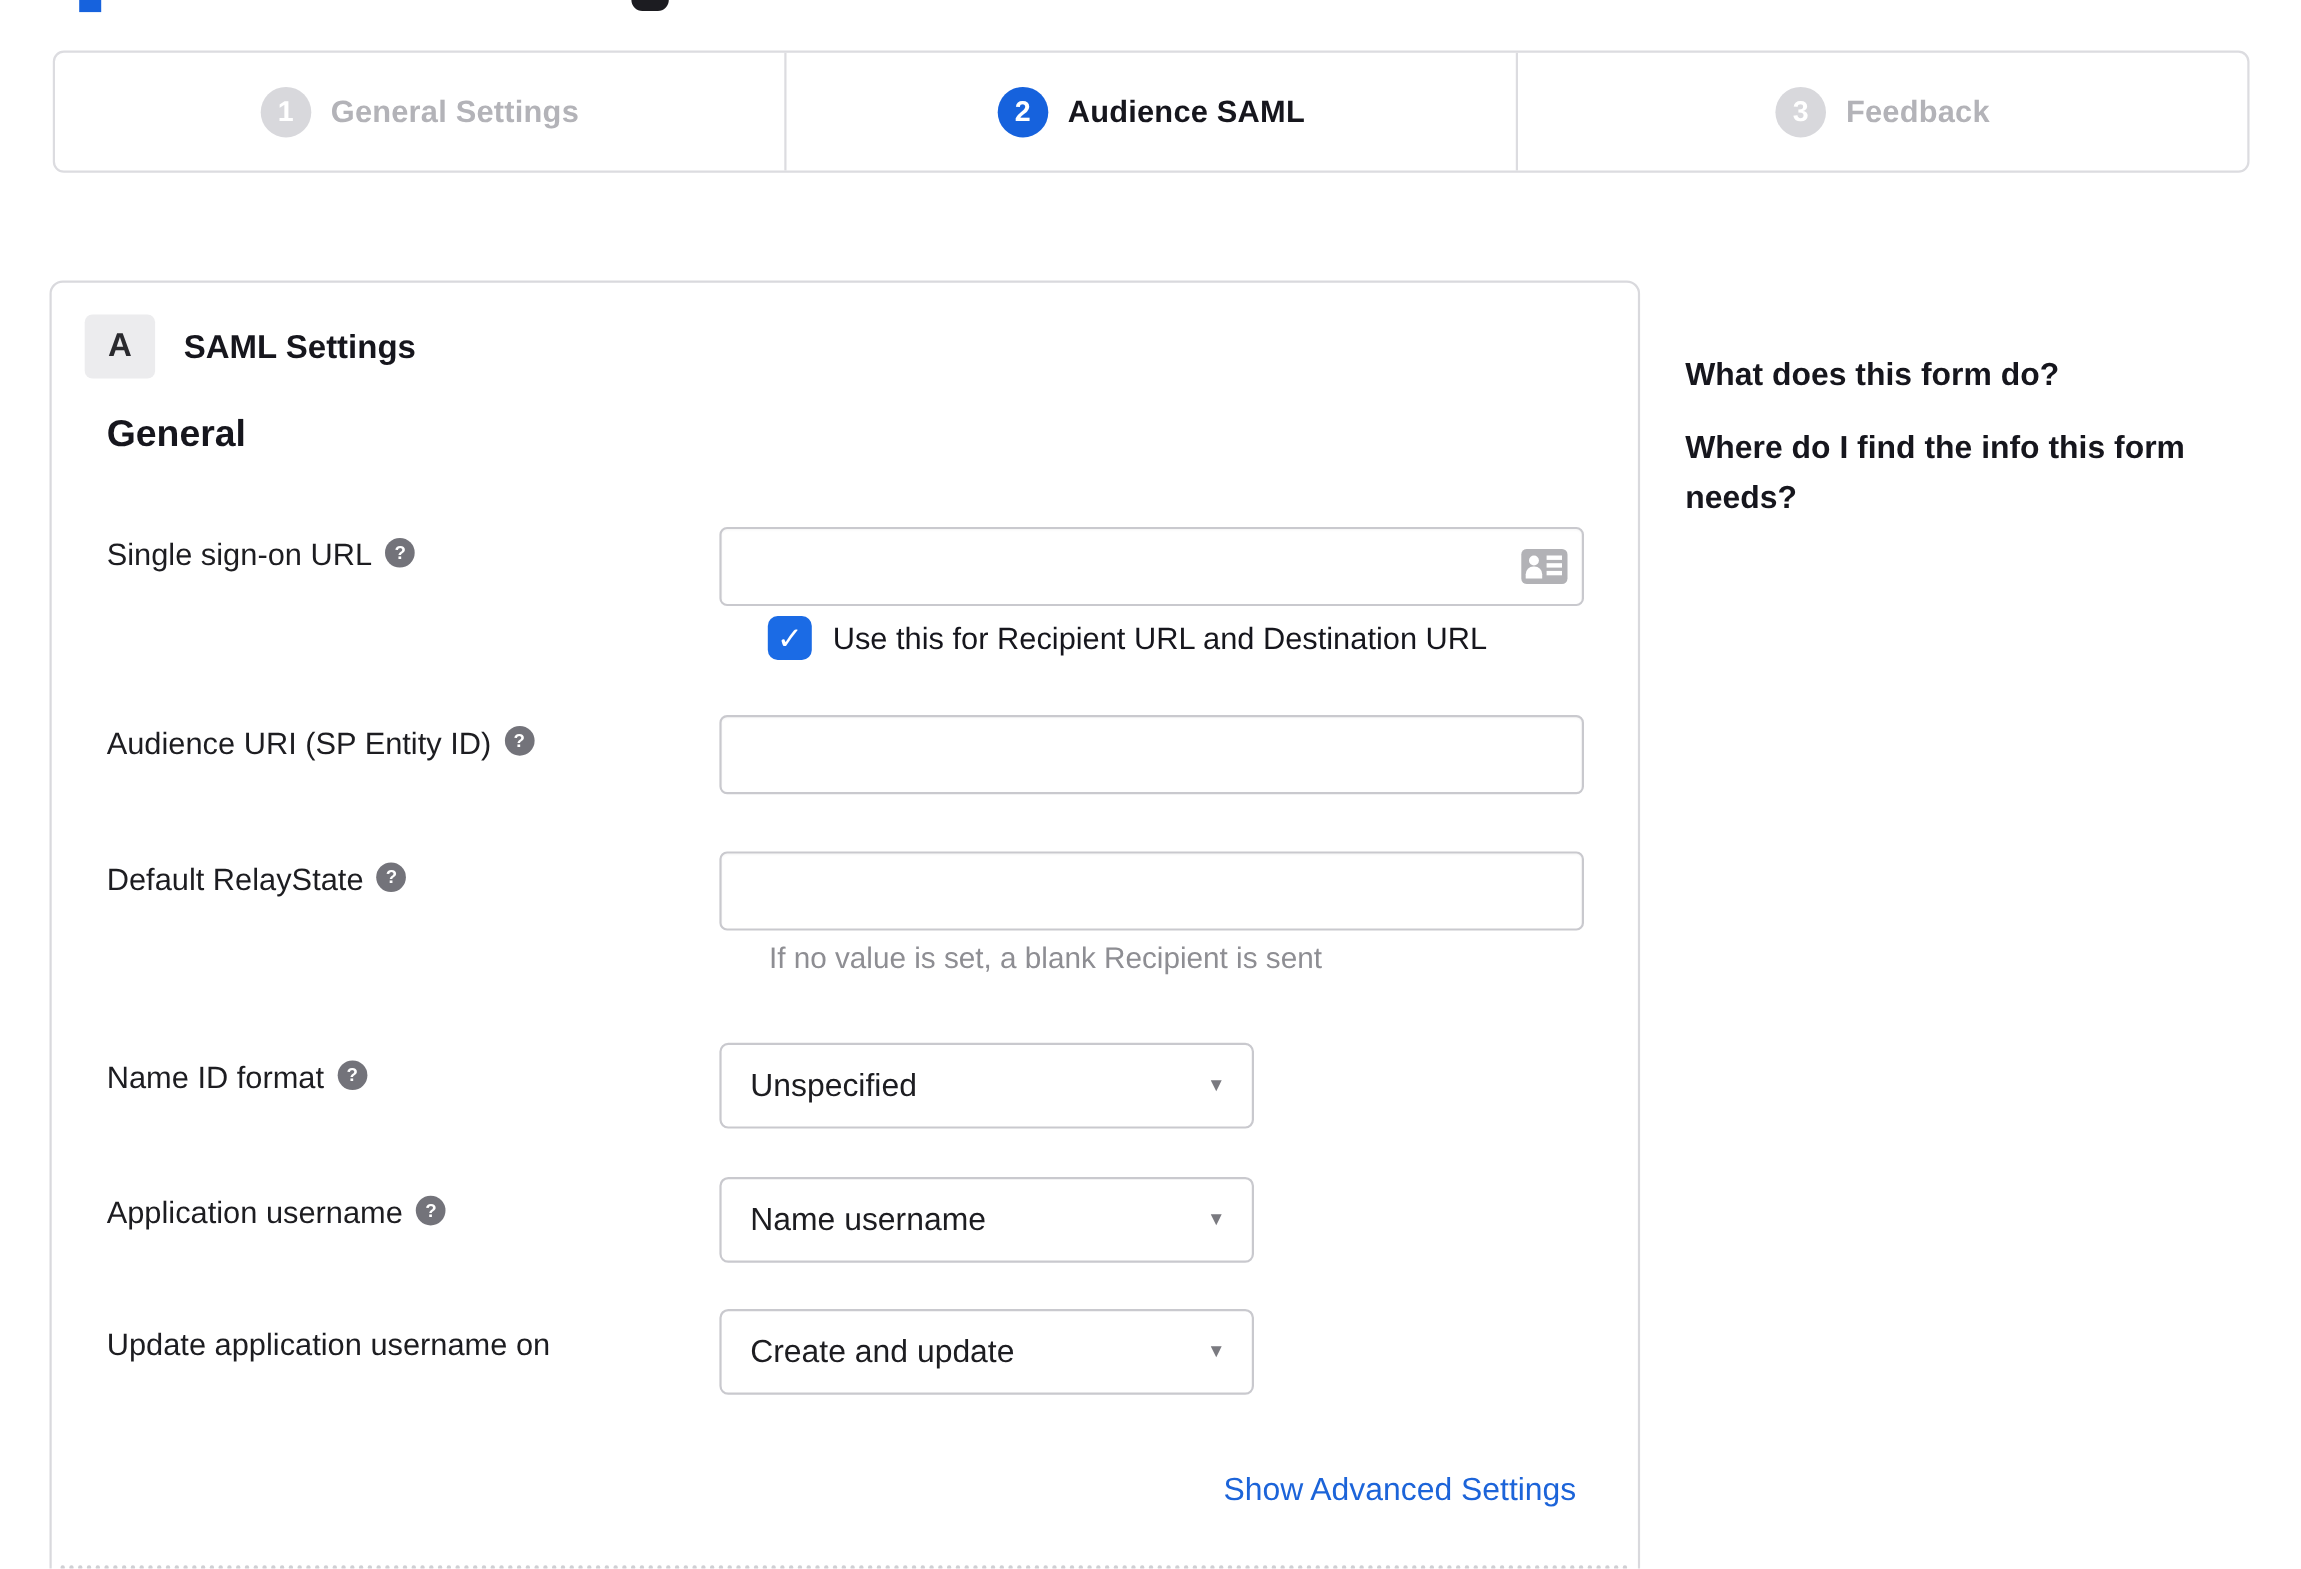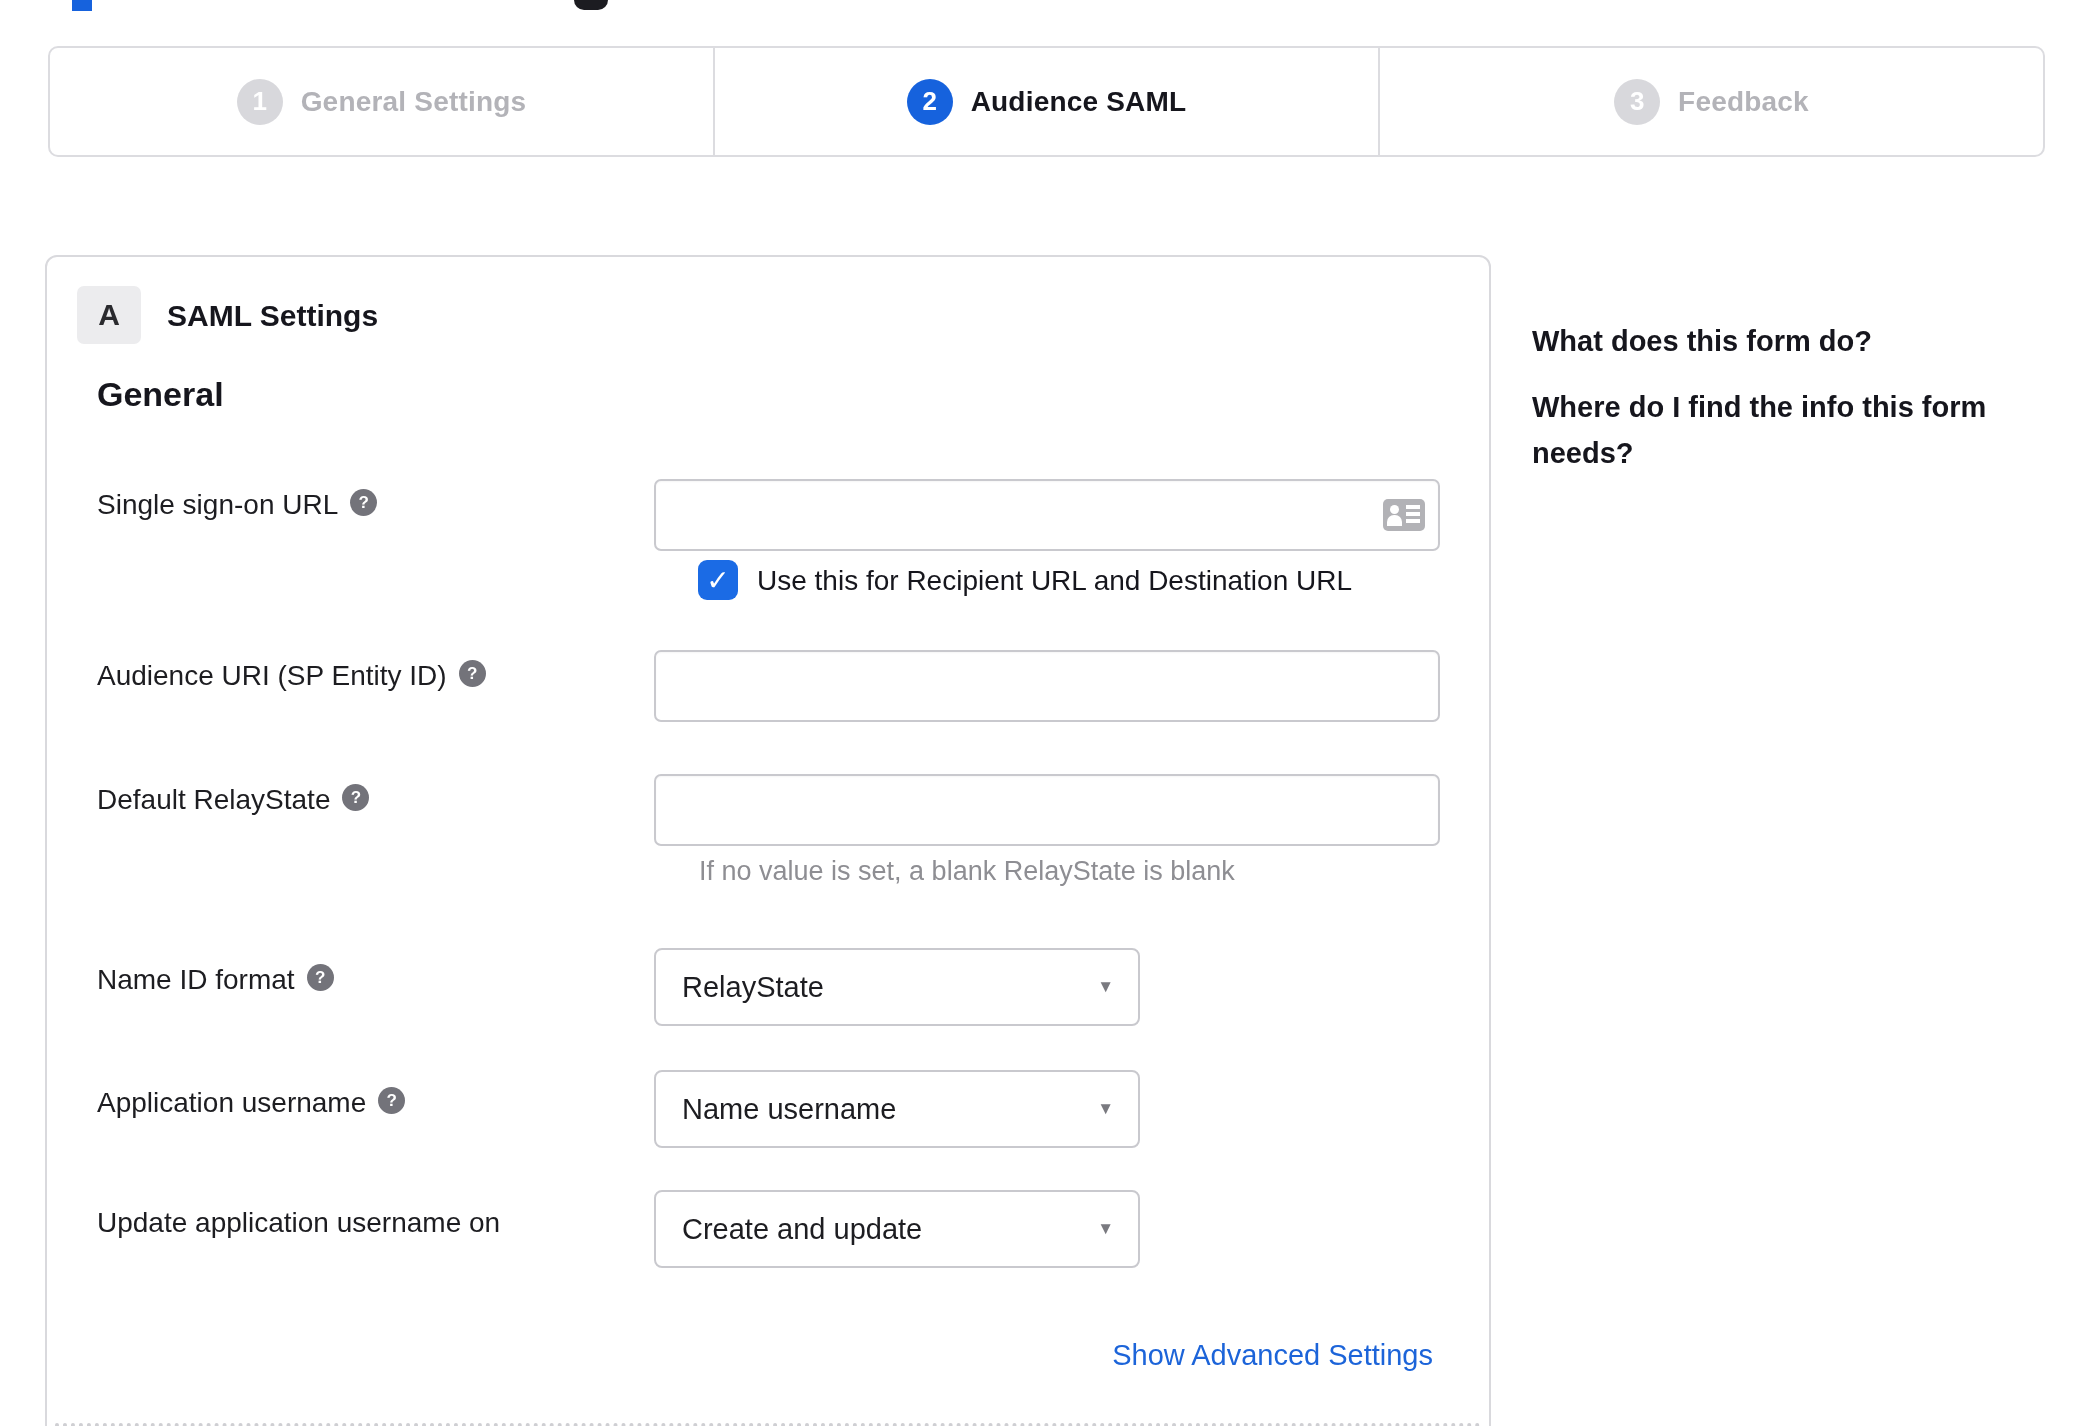--- a/index.html
+++ b/index.html
@@ -191,28 +191,28 @@
     <span>Audience URI (SP Entity ID)</span>
     <span class="help-icon">?</span>
   </div>
   <input class="text-input" style="top: 393px;" type="text" value="">
 
   <div class="field-label" style="top: 527px;">
     <span>Default RelayState</span>
     <span class="help-icon">?</span>
   </div>
   <input class="text-input" style="top: 517px;" type="text" value="">
-  <div class="hint-text" style="top: 599px;">If no value is set, a blank RelayState is blank</div>
+  <div class="hint-text" style="top: 599px;">If no value is set, a blank Recipient is sent</div>
 
   <div class="field-label" style="top: 707px;">
     <span>Name ID format</span>
     <span class="help-icon">?</span>
   </div>
   <div class="select" style="top: 691px;">
-    <span class="select-value">RelayState</span>
+    <span class="select-value">Unspecified</span>
     <span class="caret">▼</span>
   </div>
 
   <div class="field-label" style="top: 830px;">
     <span>Application username</span>
     <span class="help-icon">?</span>
   </div>
   <div class="select" style="top: 813px;">
     <span class="select-value">Name username</span>
     <span class="caret">▼</span>

